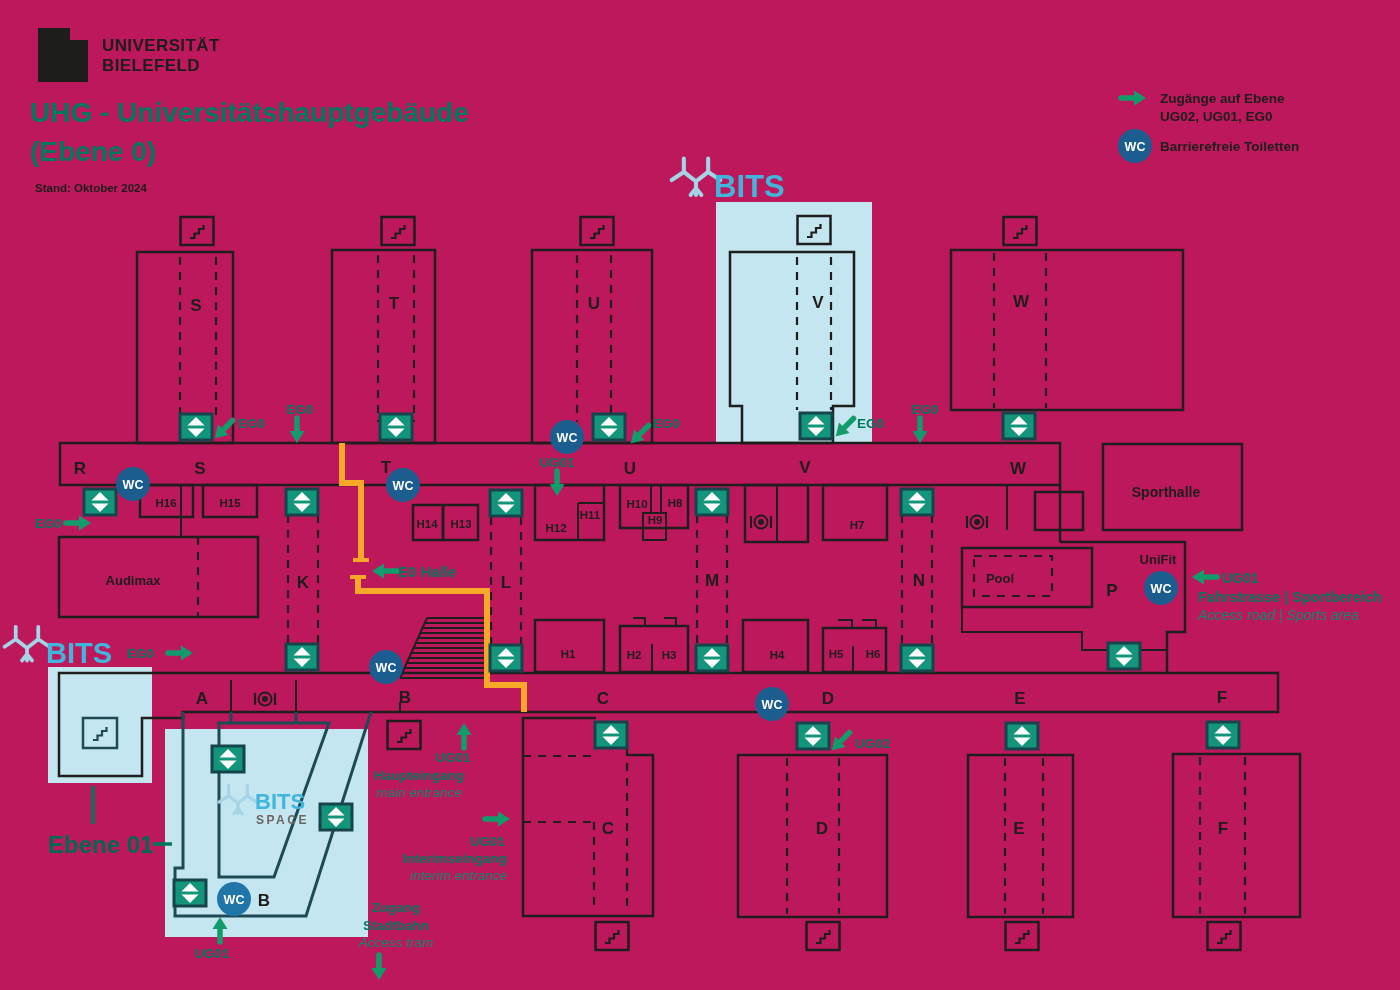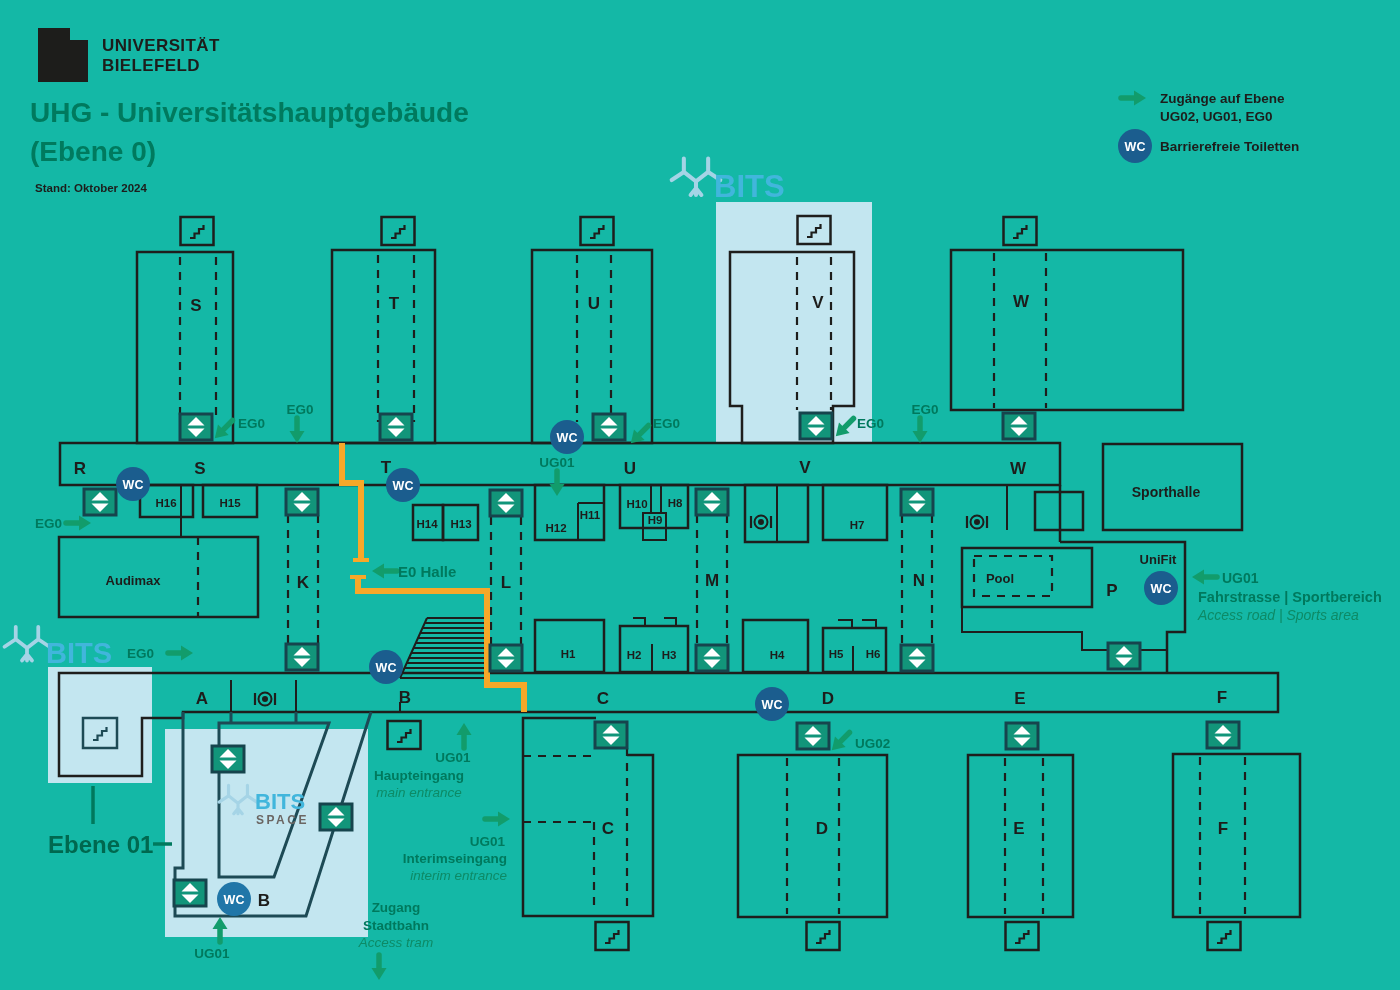--- a/index.html
+++ b/index.html
@@ -1,16 +1,16 @@
 <!DOCTYPE html>
 <html><head>
 <meta charset="utf-8">
 <style>
   html,body{margin:0;padding:0;background:#fff;}
-  .stage{position:relative;width:1400px;height:990px;background:#14b8a6;overflow:hidden;
+  .stage{position:relative;width:1400px;height:990px;background:#be185d;overflow:hidden;
          font-family:"Liberation Sans",sans-serif;}
   svg text{font-family:"Liberation Sans",sans-serif;}
   .wall{fill:none;stroke:#1e1e1c;stroke-width:2.5;stroke-linejoin:miter;}
   .wallthin{fill:none;stroke:#1e1e1c;stroke-width:2;}
   .dash{fill:none;stroke:#1e1e1c;stroke-width:2.2;stroke-dasharray:8 7;}
   .teal{fill:none;stroke:#1d4a55;stroke-width:3;}
   .hl{fill:#c3e6f0;}
   .lbl{font-size:17px;font-weight:700;fill:#1d1d1b;text-anchor:middle;}
   .hall{font-size:11.5px;font-weight:700;fill:#1d1d1b;text-anchor:middle;}
   .room{font-size:13px;font-weight:700;fill:#1d1d1b;text-anchor:middle;}

